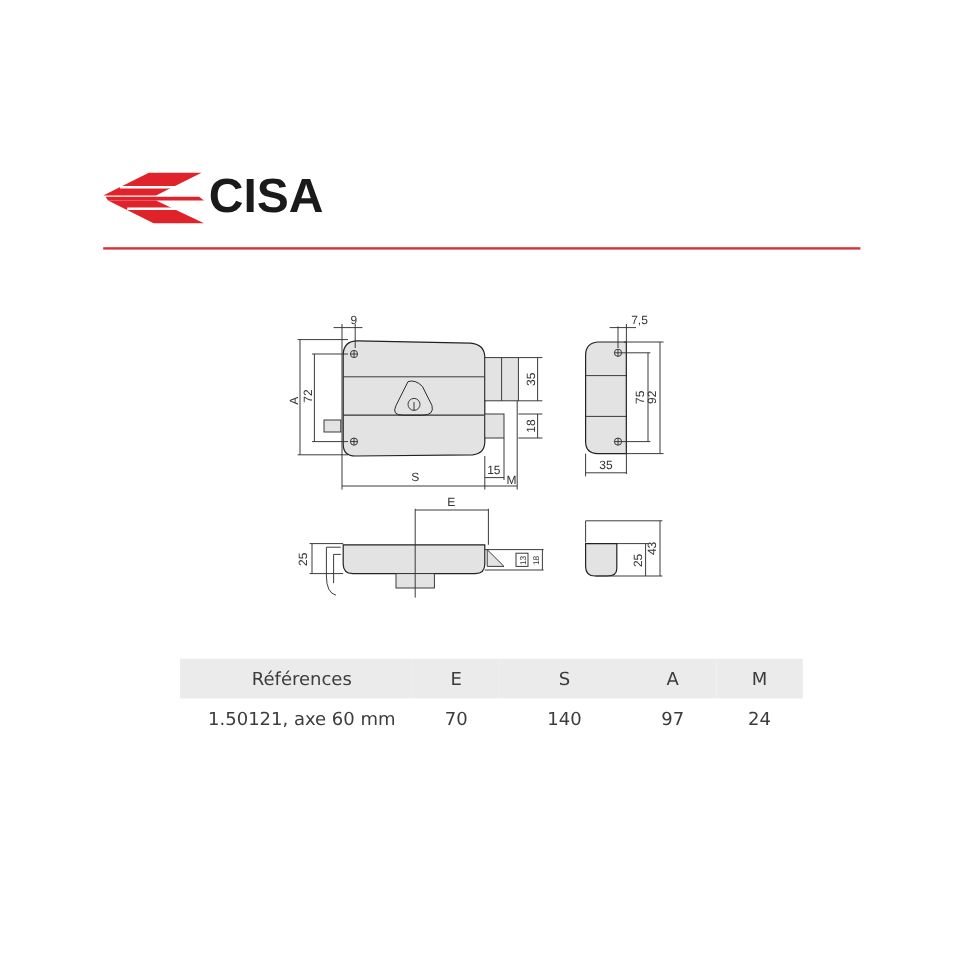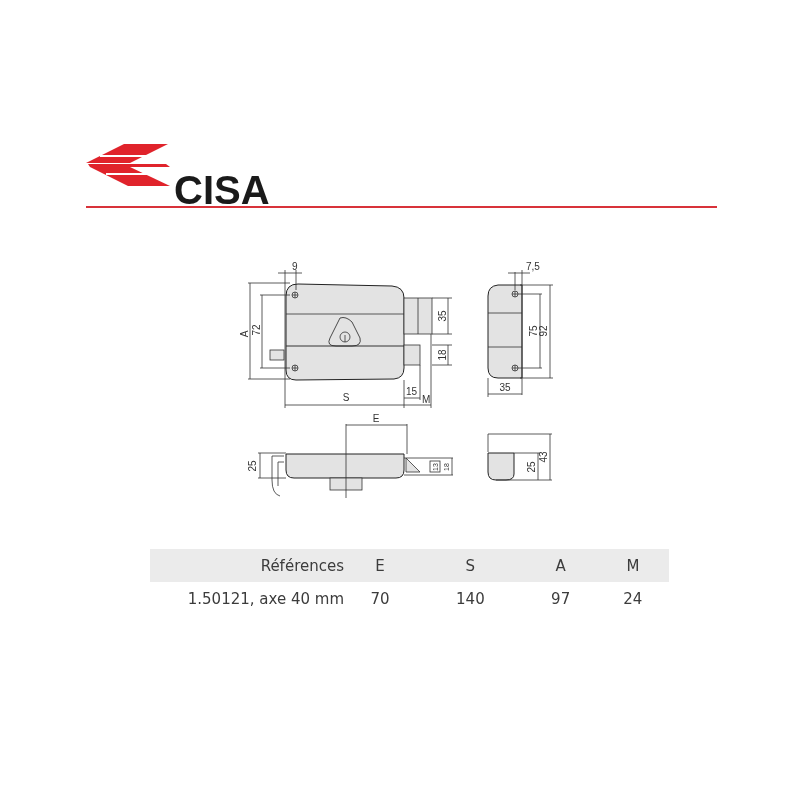--- a/index.html
+++ b/index.html
@@ -1,25 +1,25 @@
 <!DOCTYPE html>
 <html><head>
 <meta charset="utf-8">
 <style>
   html, body { margin: 0; padding: 0; background: #ffffff; }
   body { width: 800px; height: 800px; position: relative; overflow: hidden; font-family: "Liberation Sans", sans-serif; color: #3a3a3a; }
   .logo { position: absolute; left: 86px; top: 142px; width: 200px; height: 46px; }
-  .logo-text { position: absolute; left: 174px; top: 141px; font-family: "Liberation Sans", sans-serif; font-weight: 700; font-size: 40px; letter-spacing: 0px; color: #1a1a1a; line-height: 46px; margin-top: 26px; }
+  .logo-text { position: absolute; left: 174px; top: 141px; font-family: "Liberation Sans", sans-serif; font-weight: 700; font-size: 40px; letter-spacing: 0px; color: #1a1a1a; line-height: 46px; }
   .redline { position: absolute; left: 86px; top: 206px; width: 631px; height: 2px; background: #d8323a; }
   .drawing { position: absolute; left: 0; top: 0; width: 800px; height: 800px; }
   .dim { font-family: "Liberation Sans", sans-serif; font-size: 10px; fill: #333; }
   table.refs { position: absolute; left: 150px; top: 549px; width: 519px; border-collapse: collapse; font-family: "DejaVu Sans", sans-serif; font-size: 15px; color: #3c3c3c; }
   table.refs th, table.refs td { font-weight: normal; padding: 0; height: 33px; text-align: center; }
   table.refs thead tr { background: #ebebeb; }
-  table.refs th:first-child, table.refs td:first-child { text-align: right; padding-left: 9px; width: 185px; }
+  table.refs th:first-child, table.refs td:first-child { text-align: center; padding-left: 9px; width: 185px; }
   table.refs tbody td { height: 33px; }
 </style>
 </head>
 <body>
 
 <svg class="logo" viewBox="0 0 200 46" xmlns="http://www.w3.org/2000/svg">
   <polygon points="0,21 38,2 82,2 44,21" fill="#e0232b"></polygon>
   <polygon points="4,25 44,25 84,44 42,44" fill="#e0232b" transform="translate(0,0)"></polygon>
   <polygon points="2,22 80,22 84,25 4,25" fill="#e0232b"></polygon>
   <line x1="14" y1="14" x2="66" y2="14" stroke="#fff" stroke-width="2"></line>
@@ -147,20 +147,20 @@
     <tr>
       <th>Références</th>
       <th>E</th>
       <th>S</th>
       <th>A</th>
       <th>M</th>
     </tr>
   </thead>
   <tbody>
     <tr>
-      <td>1.50121, axe 40 mm</td>
+      <td>1.50121, axe 60 mm</td>
       <td>70</td>
       <td>140</td>
       <td>97</td>
       <td>24</td>
     </tr>
   </tbody>
 </table>
 
 </body></html>

